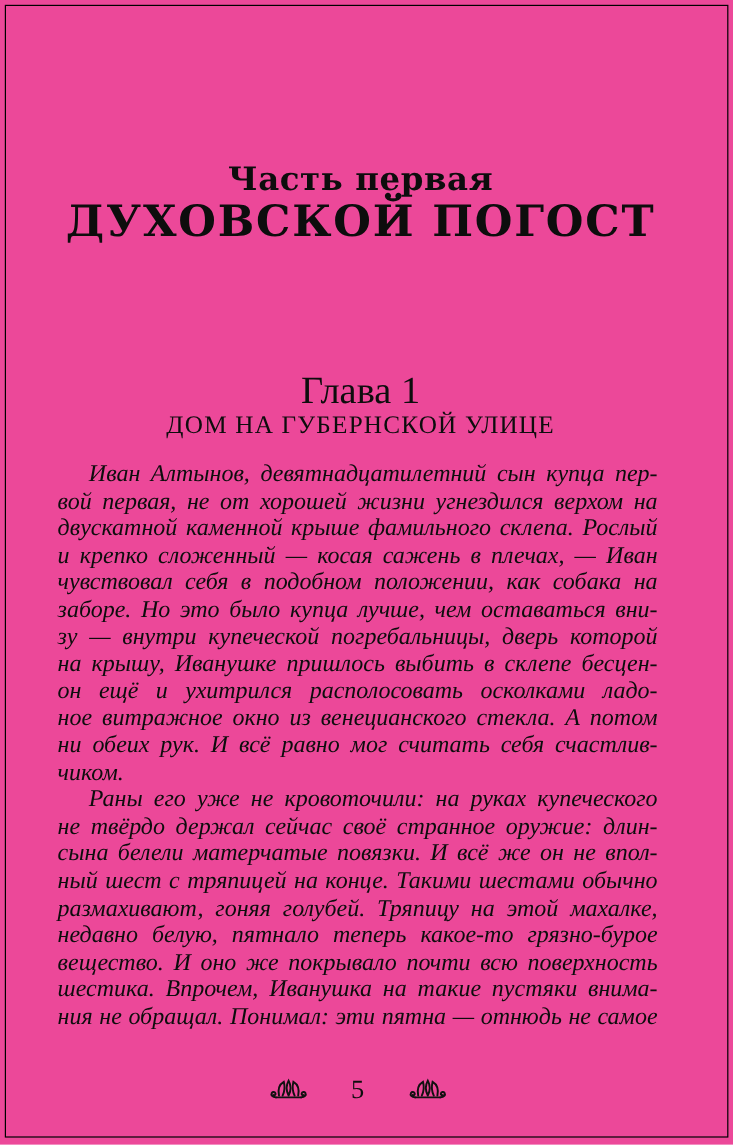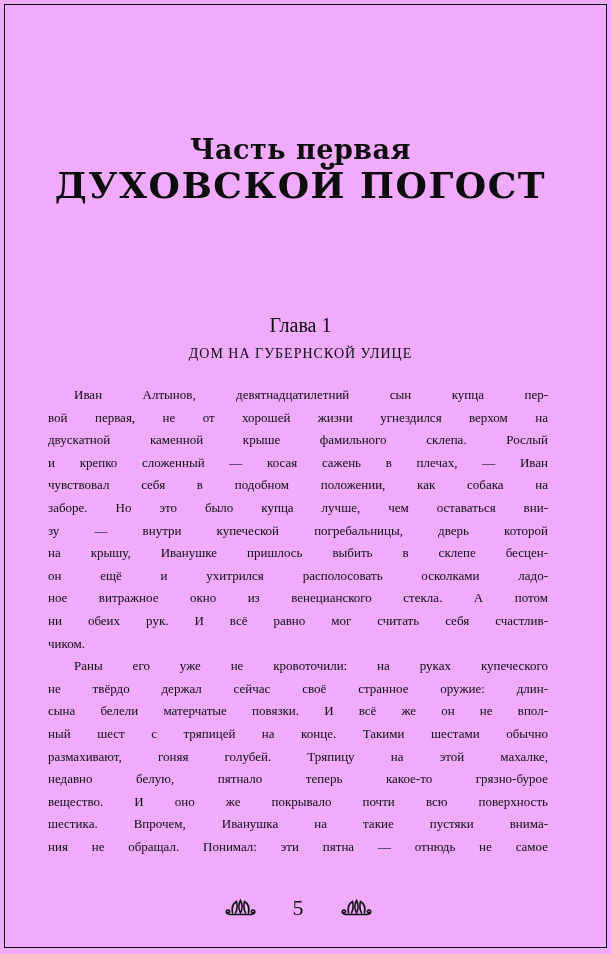--- a/index.html
+++ b/index.html
@@ -4,21 +4,21 @@
 <style>
   html, body {
     margin: 0;
     padding: 0;
     background: #ffffff;
   }
   .page {
     position: relative;
     width: 611px;
     height: 954px;
-    background: #f0abfc;
+    background: #ec4899;
     overflow: hidden;
     font-family: "Liberation Serif", serif;
     color: #0d0d0d;
   }
   .page-border {
     position: absolute;
     left: 4px;
     top: 4px;
     width: 603px;
     height: 944px;
@@ -48,34 +48,35 @@
     letter-spacing: 1.5px;
   }
   .chapter-heading {
     position: absolute;
     top: 310px;
     left: 48px;
     width: 505px;
     text-align: center;
   }
   .chapter-label {
-    font-size: 20px;
+    font-size: 32px;
     line-height: 30px;
   }
   .chapter-title {
-    font-size: 14px;
+    font-size: 21px;
     line-height: 28px;
     letter-spacing: 1px;
   }
   .body-text {
     position: absolute;
     top: 384px;
     left: 48px;
     width: 500px;
-    font-size: 13px;
+    font-style: italic;
+    font-size: 20px;
   }
   .line {
     line-height: 22.6px;
     height: 22.6px;
     white-space: nowrap;
     text-align: justify;
     text-align-last: justify;
   }
   .line.p-first {
     text-indent: 26px;

